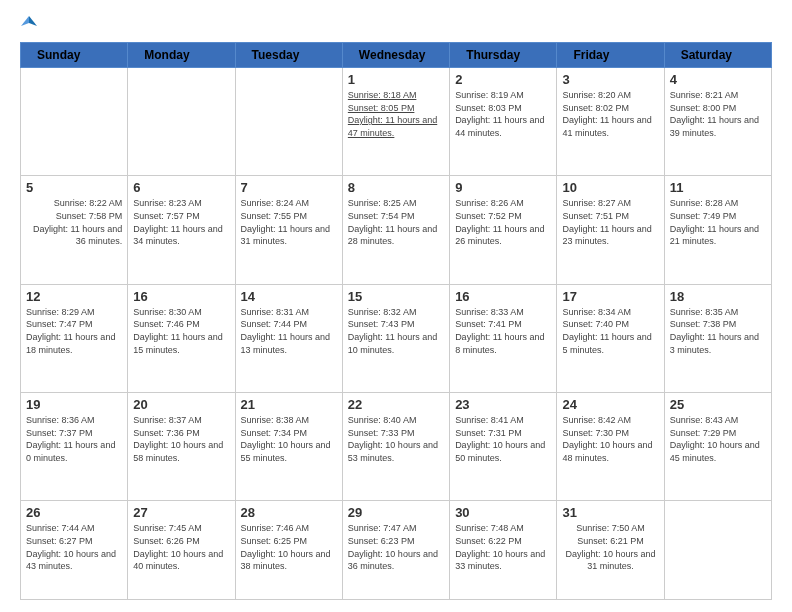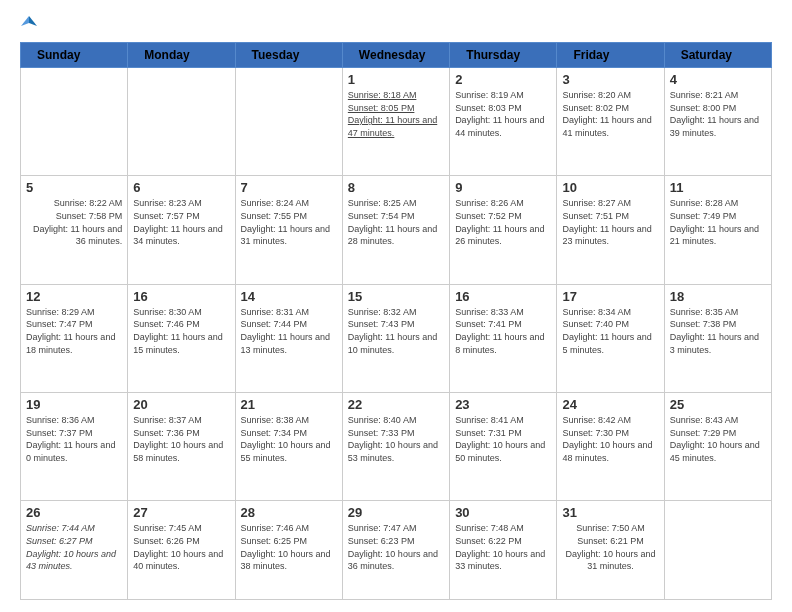--- a/index.html
+++ b/index.html
@@ -279,21 +279,21 @@
           <td>
             <div class="day-number">25</div>
             <div class="day-info" style="white-space: pre-line;">Sunrise: 8:43 AM
 Sunset: 7:29 PM
 Daylight: 10 hours and 45 minutes.</div>
           </td>
         </tr>
         <tr>
           <td>
             <div class="day-number">26</div>
-            <div class="day-info" style="white-space: pre-line; font-style: italic;">Sunrise: 7:44 AM
+            <div class="day-info" style="white-space: pre-line;">Sunrise: 7:44 AM
 Sunset: 6:27 PM
 Daylight: 10 hours and 43 minutes.</div>
           </td>
           <td>
             <div class="day-number">27</div>
             <div class="day-info" style="white-space: pre-line;">Sunrise: 7:45 AM
 Sunset: 6:26 PM
 Daylight: 10 hours and 40 minutes.</div>
           </td>
           <td>

